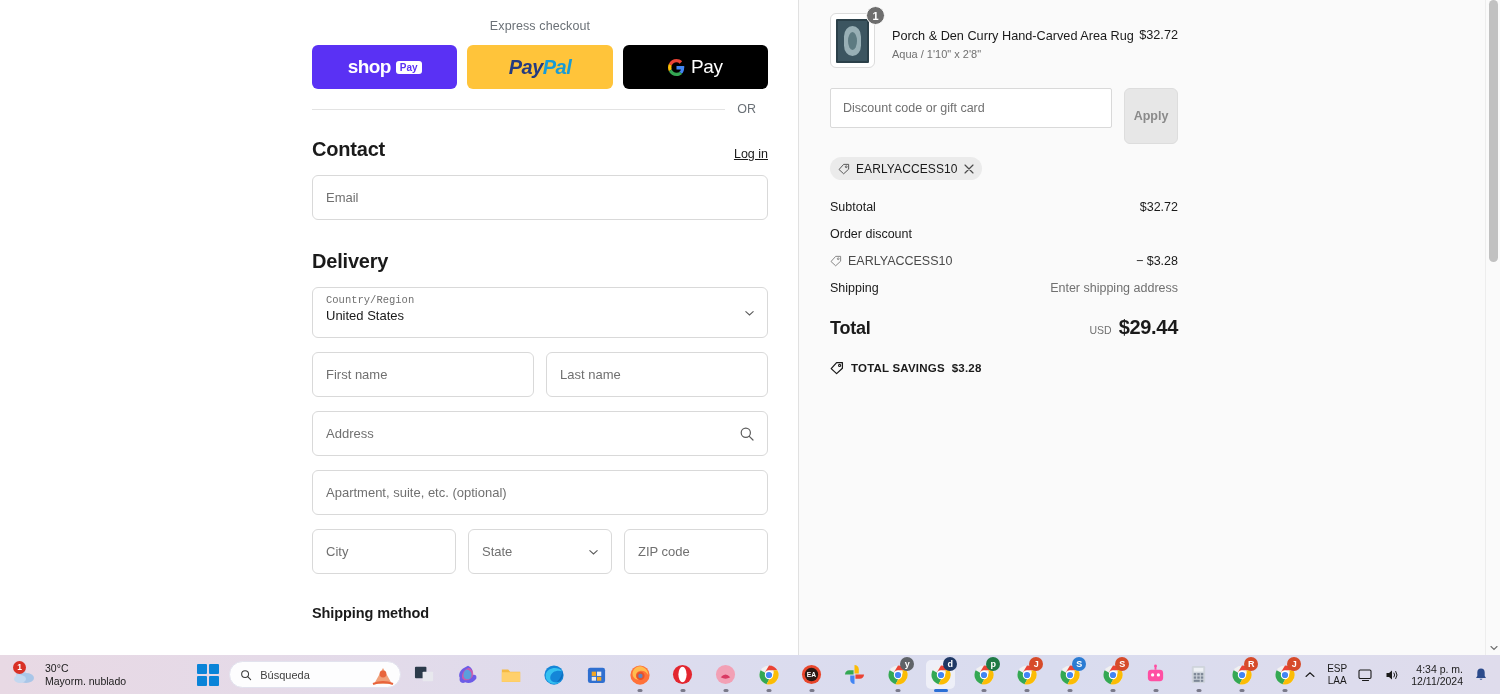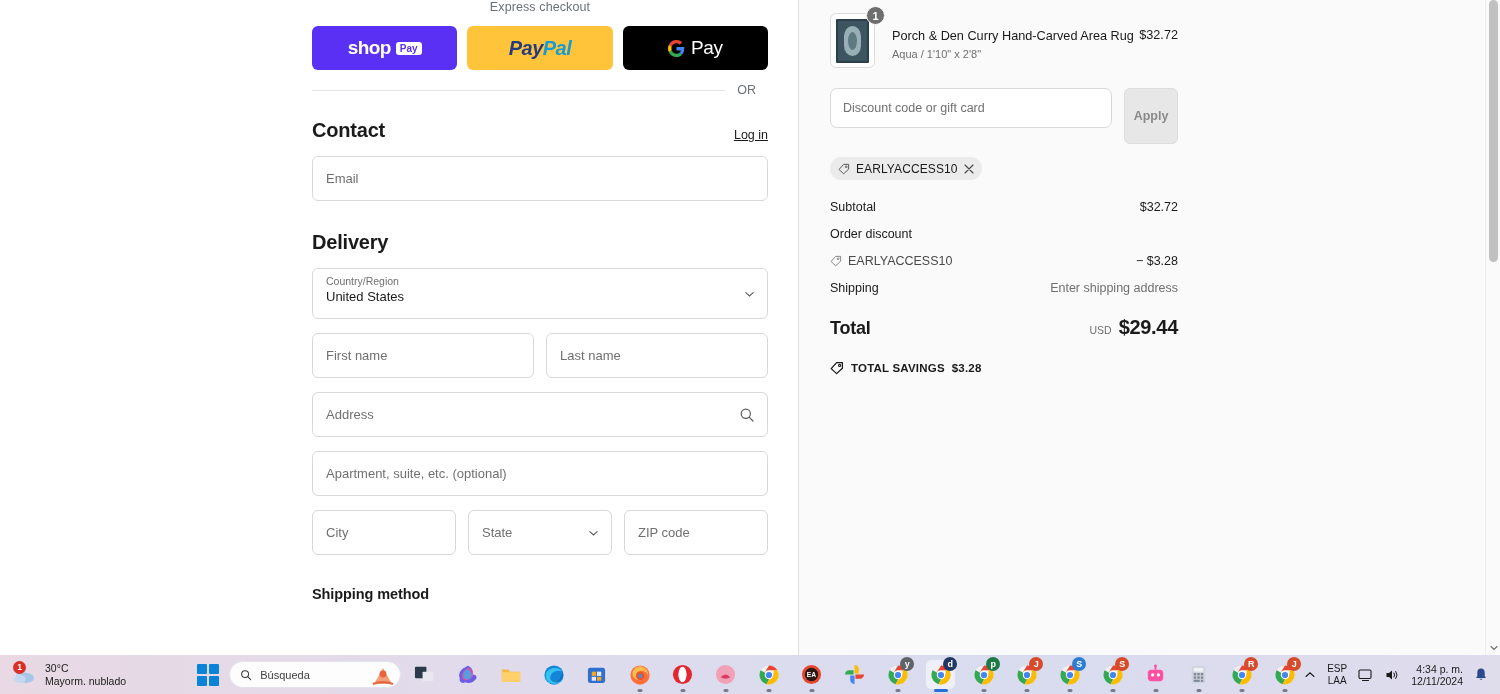--- a/index.html
+++ b/index.html
@@ -27,20 +27,21 @@
   }
   .form-wrap {
     position: absolute; left: 312px; top: 0;
     width: 456px;
   }
 
   .express-label {
     text-align: center;
     font-size: 12.5px;
     color: #6b7177;
+    padding-top: 19px;
     letter-spacing: .1px;
   }
   .express-row {
     display: flex; gap: 10px;
     margin-top: 12px;
   }
   .exp-btn {
     flex: 1; height: 44px;
     border-radius: 6px;
     display: flex; align-items: center; justify-content: center;
@@ -105,21 +106,21 @@
   .field input::placeholder { color: #707070; }
 
   h2.delivery-title { font-size: 20px; font-weight: bold; color: #1a1a1a; margin-top: 30px; letter-spacing: -.2px;}
 
   .select-field {
     position: relative; width: 100%; height: 51px;
     border: 1px solid #d9d9d9; border-radius: 6px;
     background: #fff; margin-top: 14px;
     padding: 6px 13px 0 13px; cursor: pointer;
   }
-  .sf-label { font-size: 10.5px; color: #707070; line-height: 13px; }
+  .sf-label { font-size: 10.5px; color: #707070; line-height: 13px; font-family: Liberation Mono, monospace; }
   .sf-value { font-size: 13px; color: #1a1a1a; line-height: 17px; }
   .chev {
     position: absolute; right: 12px; top: 50%; transform: translateY(-50%);
     width: 11px; height: 11px;
   }
 
   .row2 { display: flex; gap: 12px; }
   .row2 > .field { margin-top: 14px; }
   .half { width: 222px; flex: none; }
 
@@ -189,21 +190,21 @@
     display: flex; align-items: center; justify-content: center;
     border: 1.5px solid #fafafa;
   }
   .prod-info { flex: 1; padding-left: 14px; padding-top: 15px; }
   .prod-title { font-size: 12.7px; color: #1a1a1a; line-height: 16px; }
   .prod-variant { font-size: 11px; color: #707070; margin-top: 4px; }
   .prod-price { font-size: 12.7px; color: #1a1a1a; padding-top: 15px; white-space: nowrap; }
 
   .disc-row { display: flex; gap: 12px; margin-top: 20px; }
   .disc-input {
-    flex: 1; height: 40px; border: 1px solid #d9d9d9; border-radius: 7px;
+    flex: 1; height: 40px; border: 1px solid #d9d9d9; border-radius: 2px;
     background: #fff;
   }
   .disc-input input {
     width: 100%; height: 100%; border: none; outline: none; background: transparent;
     font-size: 12.5px; color: #1a1a1a; padding: 0 12px;
     font-family: "Liberation Sans", sans-serif;
   }
   .disc-input input::placeholder { color: #707070; }
   .apply-btn {
     width: 54px; height: 56px; border-radius: 6px;

